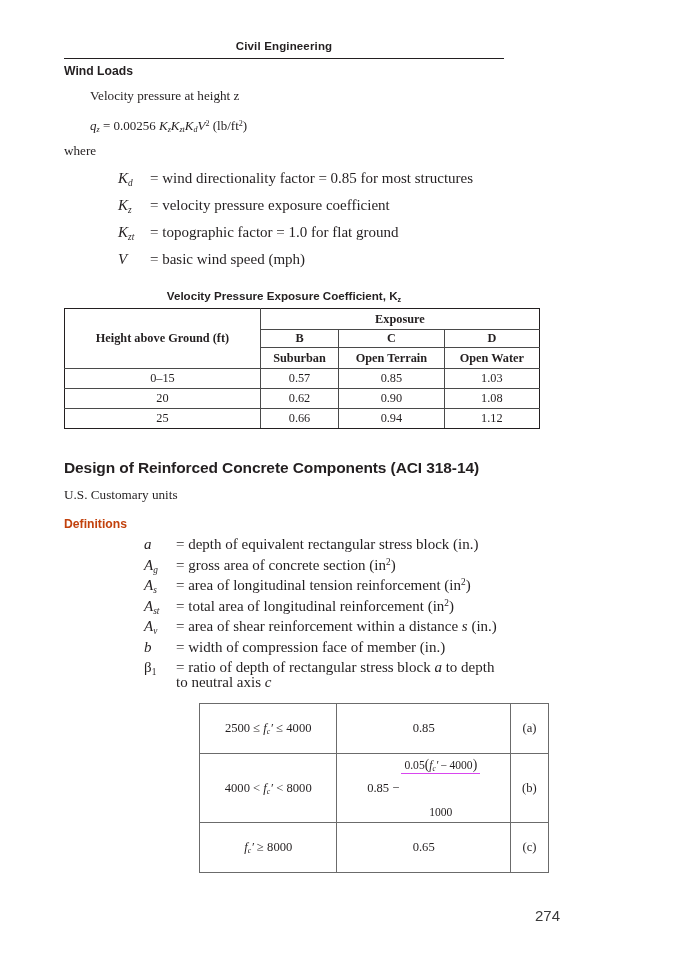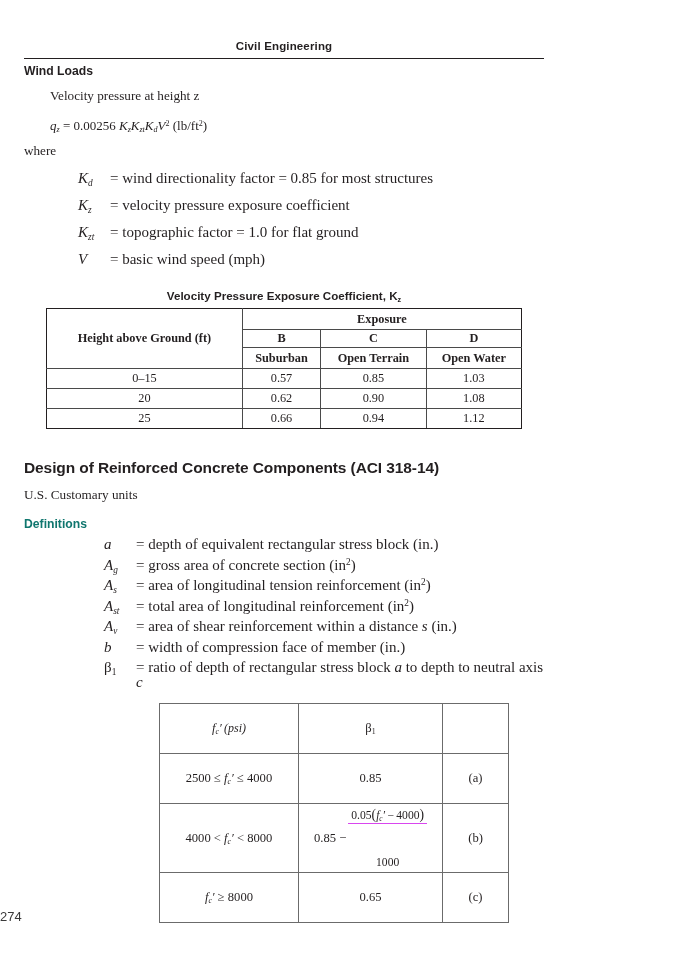--- a/index.html
+++ b/index.html
@@ -14,21 +14,21 @@
     color: #231f20;
     position: relative;
     overflow: hidden;
   }
 
   .page {
     position: relative;
     width: 568px;
     height: 960px;
     box-sizing: border-box;
-    padding: 0 24px;
+    padding: 0 64px;
   }
 
   
   .runhead {
     text-align: center;
     font-family: "Liberation Sans", sans-serif;
     font-weight: bold;
     font-size: 11.5px;
     letter-spacing: .15px;
     padding-top: 40px;
@@ -50,21 +50,21 @@
   h2.sect.big {
     font-size: 15.5px;
     margin-top: 30px;
     letter-spacing: -.1px;
   }
   h3.sub {
     font-family: "Liberation Sans", sans-serif;
     font-size: 12.2px;
     font-weight: bold;
     margin: 14px 0 0 0;
-    color: #0f766e;
+    color: #c2410c;
   }
 
   .plain {
     font-size: 13.2px;
     margin: 10px 0 0 0;
   }
   .plain.indent {
     margin-left: 26px;
   }
   .plain.tight {
@@ -205,25 +205,25 @@
     font-size: 1.18em;
     font-style: normal;
     display: inline-block;
     transform: scaleY(1.12);
   }
 
   
   .folio {
     position: absolute;
     left: 0;
-    right: 0;
+    right: 8px;
     bottom: 36px;
-    text-align: left;
-    font-family: "Liberation Sans", sans-serif;
-    font-size: 13px;
+    text-align: right;
+    font-family: "Liberation Sans", sans-serif;
+    font-size: 15px;
     color: #3a3a3a;
   }
 </style>
 </head>
 <body>
 
 <div class="page">
 
   <div class="runhead">Civil Engineering</div>
   <div class="runhead-rule"></div>
@@ -329,27 +329,20 @@
       <span class="body">= width of compression face of member (in.)</span>
     </li>
     <li>
       <span class="sym">β<sub>1</sub></span>
       <span class="body">= ratio of depth of rectangular stress block <span class="math">a</span> to depth to neutral axis <span class="math">c</span></span>
     </li>
   </ul>
 
   <table class="beta">
     <tbody>
-      <tr>
-        <td class="beta-c1">
-          <span class="math">f<sub>c</sub>′</span><span class="math" style="font-size:.95em"> (psi)</span>
-        </td>
-        <td class="beta-c2">β<sub>1</sub></td>
-        <td class="beta-c3"></td>
-      </tr>
 
       <tr>
         <td>
           2500 ≤ <span class="math">f<sub>c</sub>′</span> ≤ 4000
         </td>
         <td>0.85</td>
         <td>(a)</td>
       </tr>
 
       <tr>

